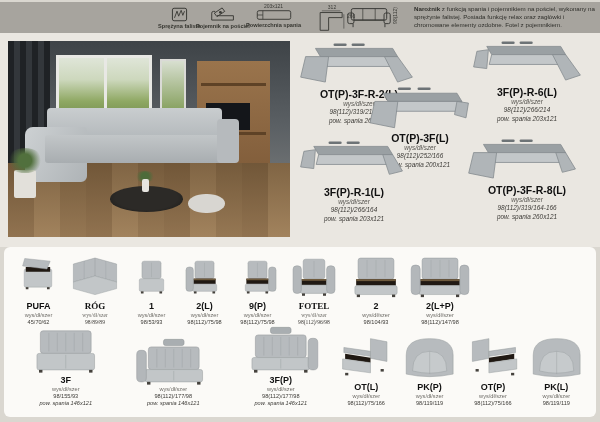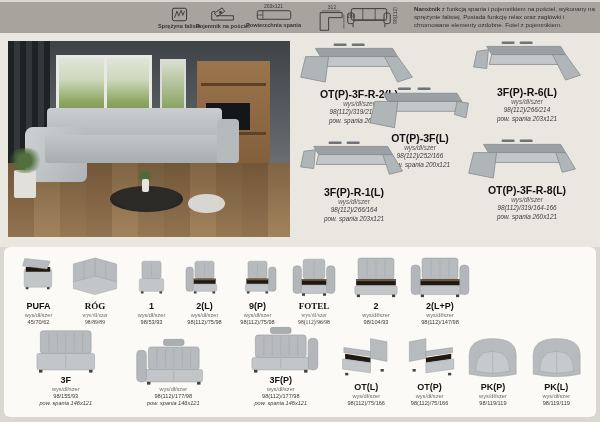--- a/index.html
+++ b/index.html
@@ -489,20 +489,34 @@
           </div>
     <div class="mod-name">OT(L)</div>
     <div class="mod-sub">wys/dł/szer</div>
     <div class="mod-sub dims">98(112)/75/166</div>
 
   </div>
 
   <div class="mod w-ot">
     <div class="mod-thumb">
             <svg viewBox="0 0 100 70">
+              <path d="M13 62 L13 32 Q13 6 50 6 Q87 6 87 32 L87 62 Q50 70 13 62 Z" fill="#b7bbbe" stroke="#94999c" stroke-width="0.8"></path>
+              <path d="M23 57 Q23 26 50 26 Q77 26 77 57 Q50 64 23 57 Z" fill="#c6cacc" stroke="#9aa0a2" stroke-width="0.8"></path>
+              <line x1="50" y1="26" x2="50" y2="62" stroke="#9aa0a2" stroke-width="0.7"></line>
+            </svg>
+          </div>
+    <div class="mod-name">PK(P)</div>
+    <div class="mod-sub">wys/dł/szer</div>
+    <div class="mod-sub dims">98/119/119</div>
+
+  </div>
+
+  <div class="mod w-ot">
+    <div class="mod-thumb">
+            <svg viewBox="0 0 100 70">
               <g transform="translate(100,0) scale(-1,1)">
                 <polygon points="56,6 82,11 82,42 56,37" fill="#b7bbbe" stroke="#94999c" stroke-width="0.8"></polygon>
 <polygon points="14,20 56,26 56,34 14,28" fill="#b7bbbe" stroke="#94999c" stroke-width="0.8"></polygon>
 <polygon points="16,30 56,36 56,44 16,38" fill="#201913"></polygon>
 <polygon points="12,38 56,44 56,60 12,54" fill="#c2c6c8" stroke="#9aa0a2" stroke-width="0.8"></polygon>
 <rect x="16" y="60" width="5" height="4" fill="#45423d"></rect>
                 <rect x="72" y="54" width="5" height="4" fill="#45423d"></rect>
               </g>
             </svg>
           </div>
@@ -513,34 +527,20 @@
   </div>
 
   <div class="mod w-ot">
     <div class="mod-thumb">
             <svg viewBox="0 0 100 70">
               <path d="M13 62 L13 32 Q13 6 50 6 Q87 6 87 32 L87 62 Q50 70 13 62 Z" fill="#b7bbbe" stroke="#94999c" stroke-width="0.8"></path>
               <path d="M23 57 Q23 26 50 26 Q77 26 77 57 Q50 64 23 57 Z" fill="#c6cacc" stroke="#9aa0a2" stroke-width="0.8"></path>
               <line x1="50" y1="26" x2="50" y2="62" stroke="#9aa0a2" stroke-width="0.7"></line>
             </svg>
           </div>
-    <div class="mod-name">PK(P)</div>
-    <div class="mod-sub">wys/dł/szer</div>
-    <div class="mod-sub dims">98/119/119</div>
-
-  </div>
-
-  <div class="mod w-ot">
-    <div class="mod-thumb">
-            <svg viewBox="0 0 100 70">
-              <path d="M13 62 L13 32 Q13 6 50 6 Q87 6 87 32 L87 62 Q50 70 13 62 Z" fill="#b7bbbe" stroke="#94999c" stroke-width="0.8"></path>
-              <path d="M23 57 Q23 26 50 26 Q77 26 77 57 Q50 64 23 57 Z" fill="#c6cacc" stroke="#9aa0a2" stroke-width="0.8"></path>
-              <line x1="50" y1="26" x2="50" y2="62" stroke="#9aa0a2" stroke-width="0.7"></line>
-            </svg>
-          </div>
     <div class="mod-name">PK(L)</div>
     <div class="mod-sub">wys/dł/szer</div>
     <div class="mod-sub dims">98/119/119</div>
 
   </div>
 </div>
   </section>
 </div>
 
 </body></html>

